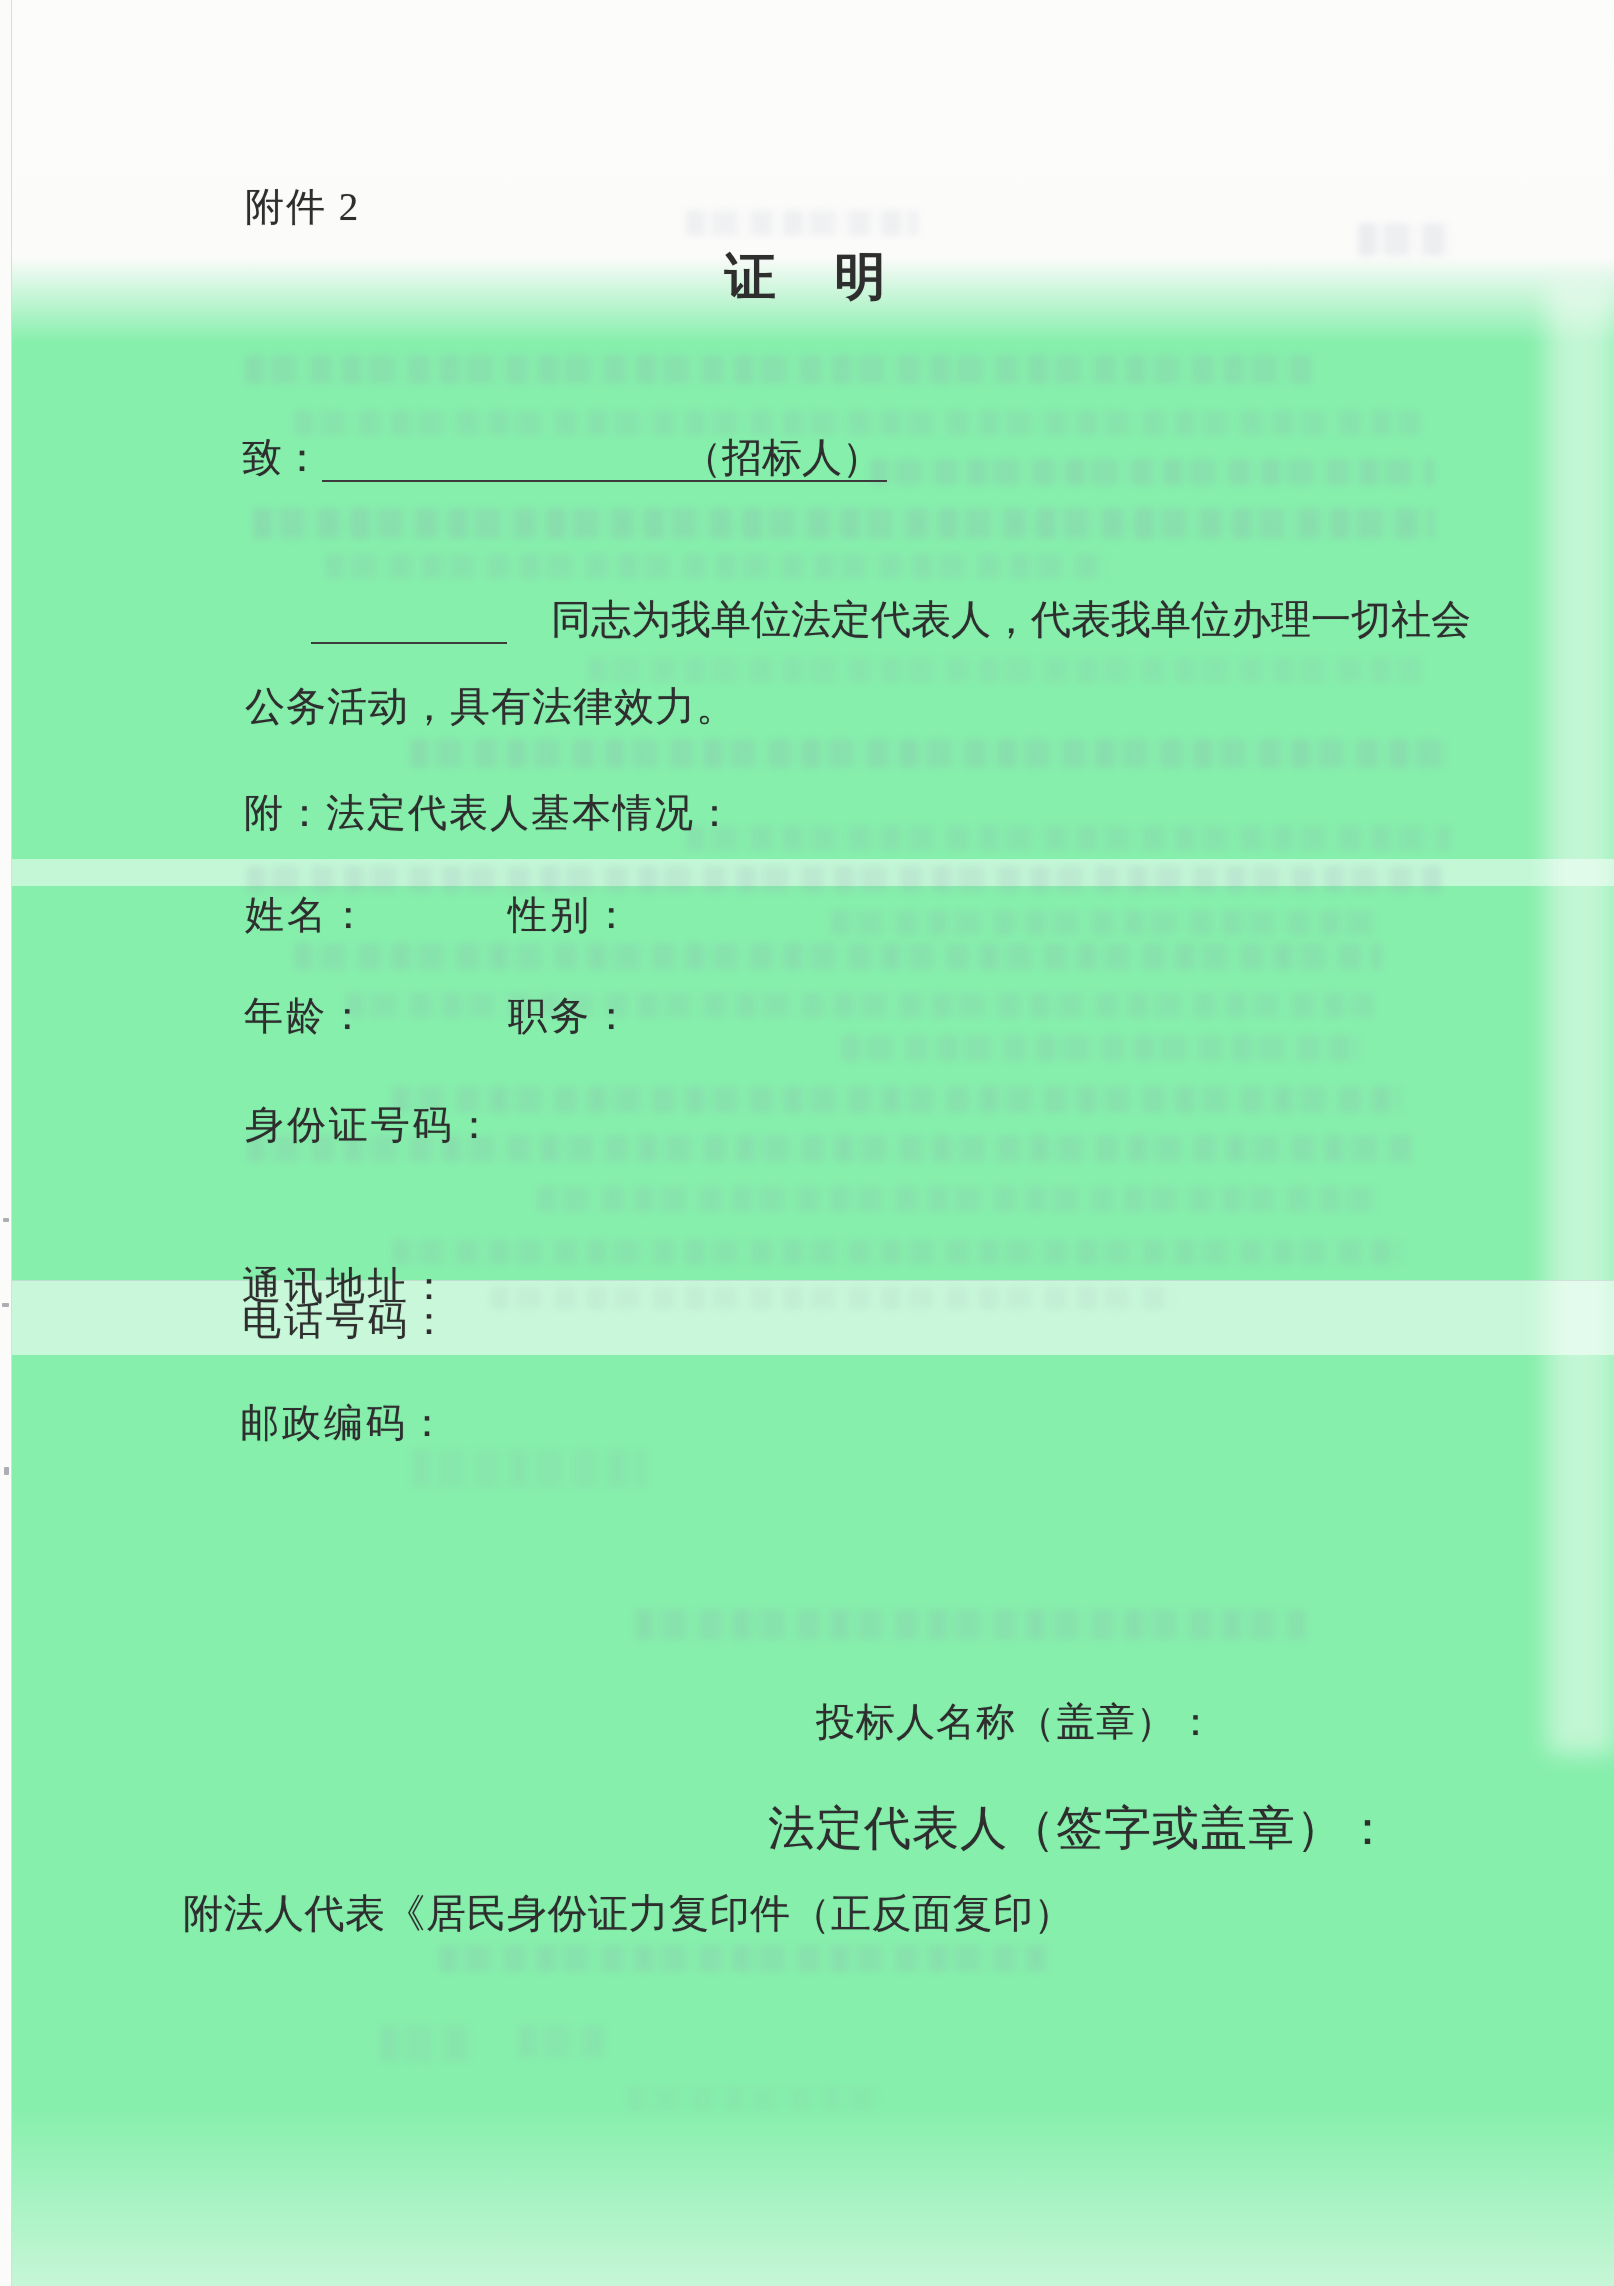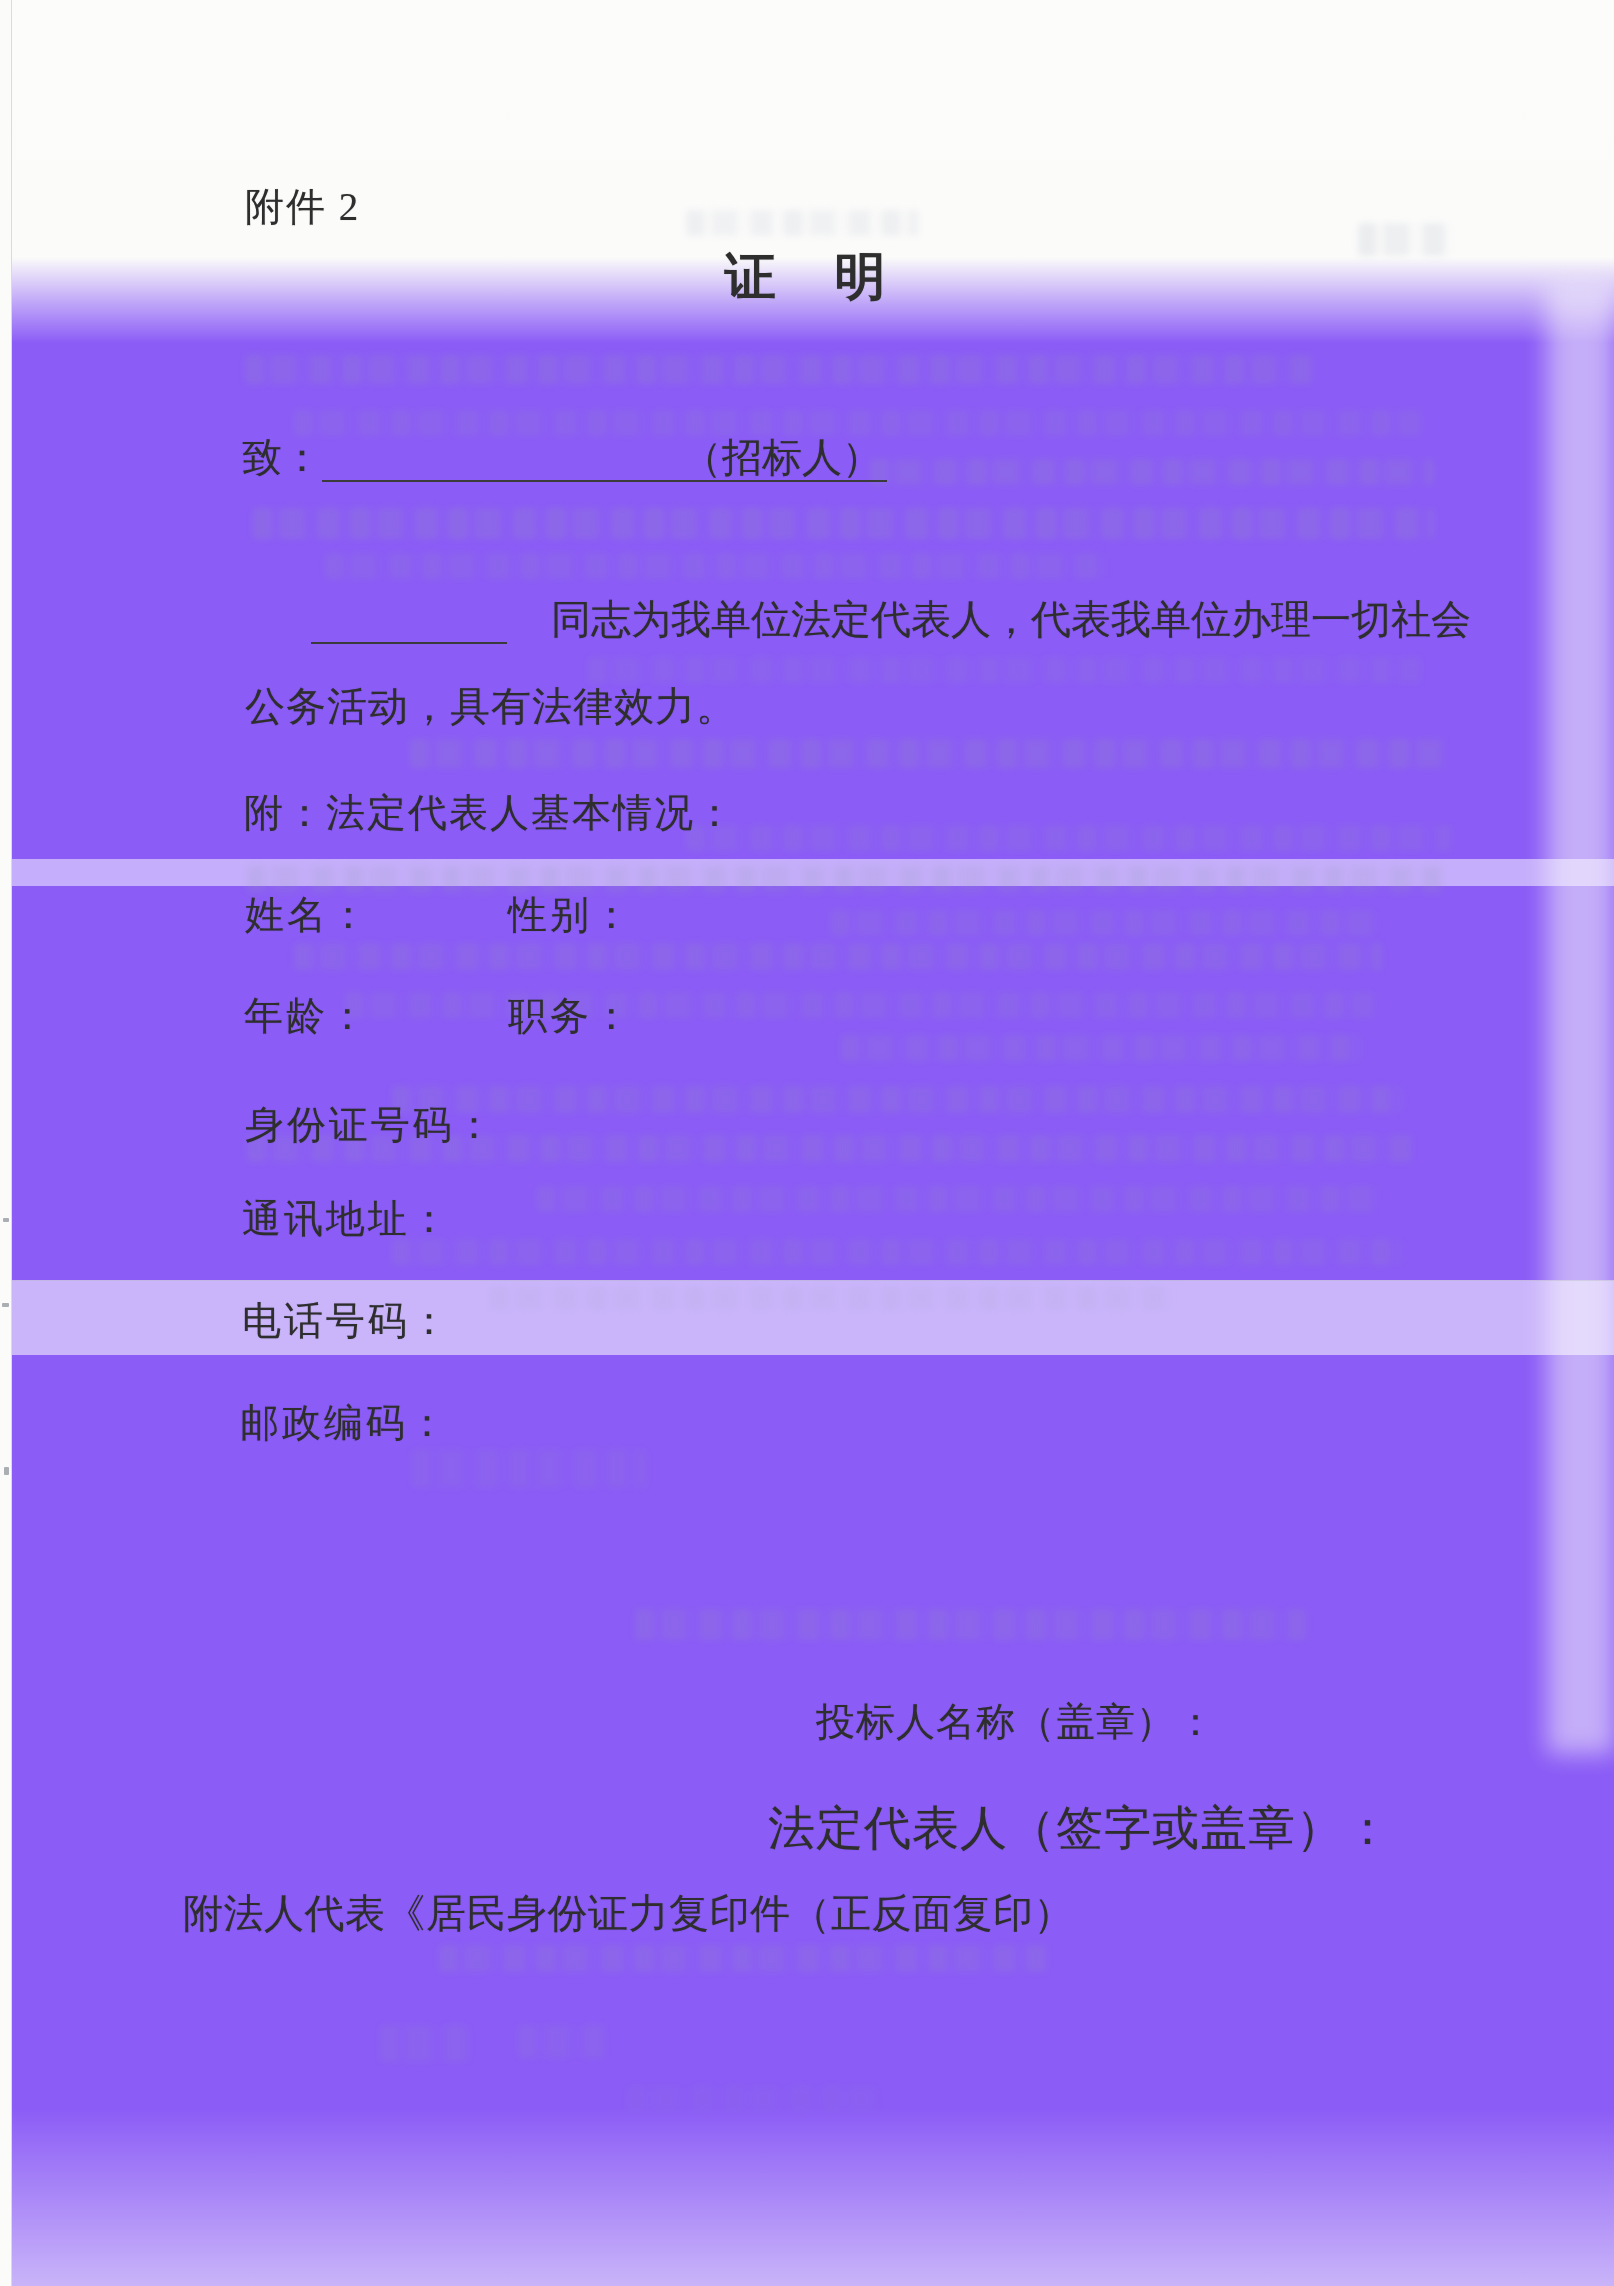--- a/index.html
+++ b/index.html
@@ -4,21 +4,21 @@
 <style>
   html,body{margin:0;padding:0;}
   body{
     width:1614px;height:2287px;
     background:#e8e8e6;
     font-family:"Liberation Serif","DejaVu Serif",serif;
   }
   .page{
     position:relative;
     width:1614px;height:2287px;
-    background:#8b5cf6;
+    background:#86efac;
     overflow:hidden;
     color:#2e2e2e;
   }
   
   .wash-top{
     position:absolute;left:0;top:0;width:100%;height:343px;
     background:linear-gradient(to bottom,#fcfcfb 0%,#fbfbfa 75%,rgba(252,252,251,0) 100%);
   }
   .wash-bottom{
     position:absolute;left:0;top:2107px;width:100%;height:179px;
@@ -78,21 +78,21 @@
   .para-line1{left:311px;top:596px;font-size:40px;display:flex;align-items:flex-end;gap:42px;}
   .name-blank{width:196px;height:43px;margin-right:2px;}
   .para-line2{left:245px;top:683px;font-size:40px;letter-spacing:1px;}
   .attachment-heading{left:244px;top:790px;font-size:39px;letter-spacing:2px;}
   .field{font-size:39px;letter-spacing:2.9px;}
   .f-name{left:245px;top:892px;}
   .f-gender{left:508px;top:892px;}
   .f-age{left:244px;top:993px;}
   .f-position{left:508px;top:993px;}
   .f-id{left:245px;top:1095px;margin-top:7px;}
-  .f-address{left:242px;top:1196px;text-align:right;}
+  .f-address{left:242px;top:1263px;text-align:right;}
   .f-phone{left:242px;top:1298px;}
   .f-postal{left:240px;top:1400px;}
   .sig-bidder{left:816px;top:1699px;font-size:39px;letter-spacing:1px;}
   .sig-legal{left:768px;top:1800px;font-size:47px;letter-spacing:1px;}
   .footer-note{left:183px;top:1890px;font-size:40px;letter-spacing:0.5px;}
 </style>
 </head>
 <body>
 
 <div class="page">

